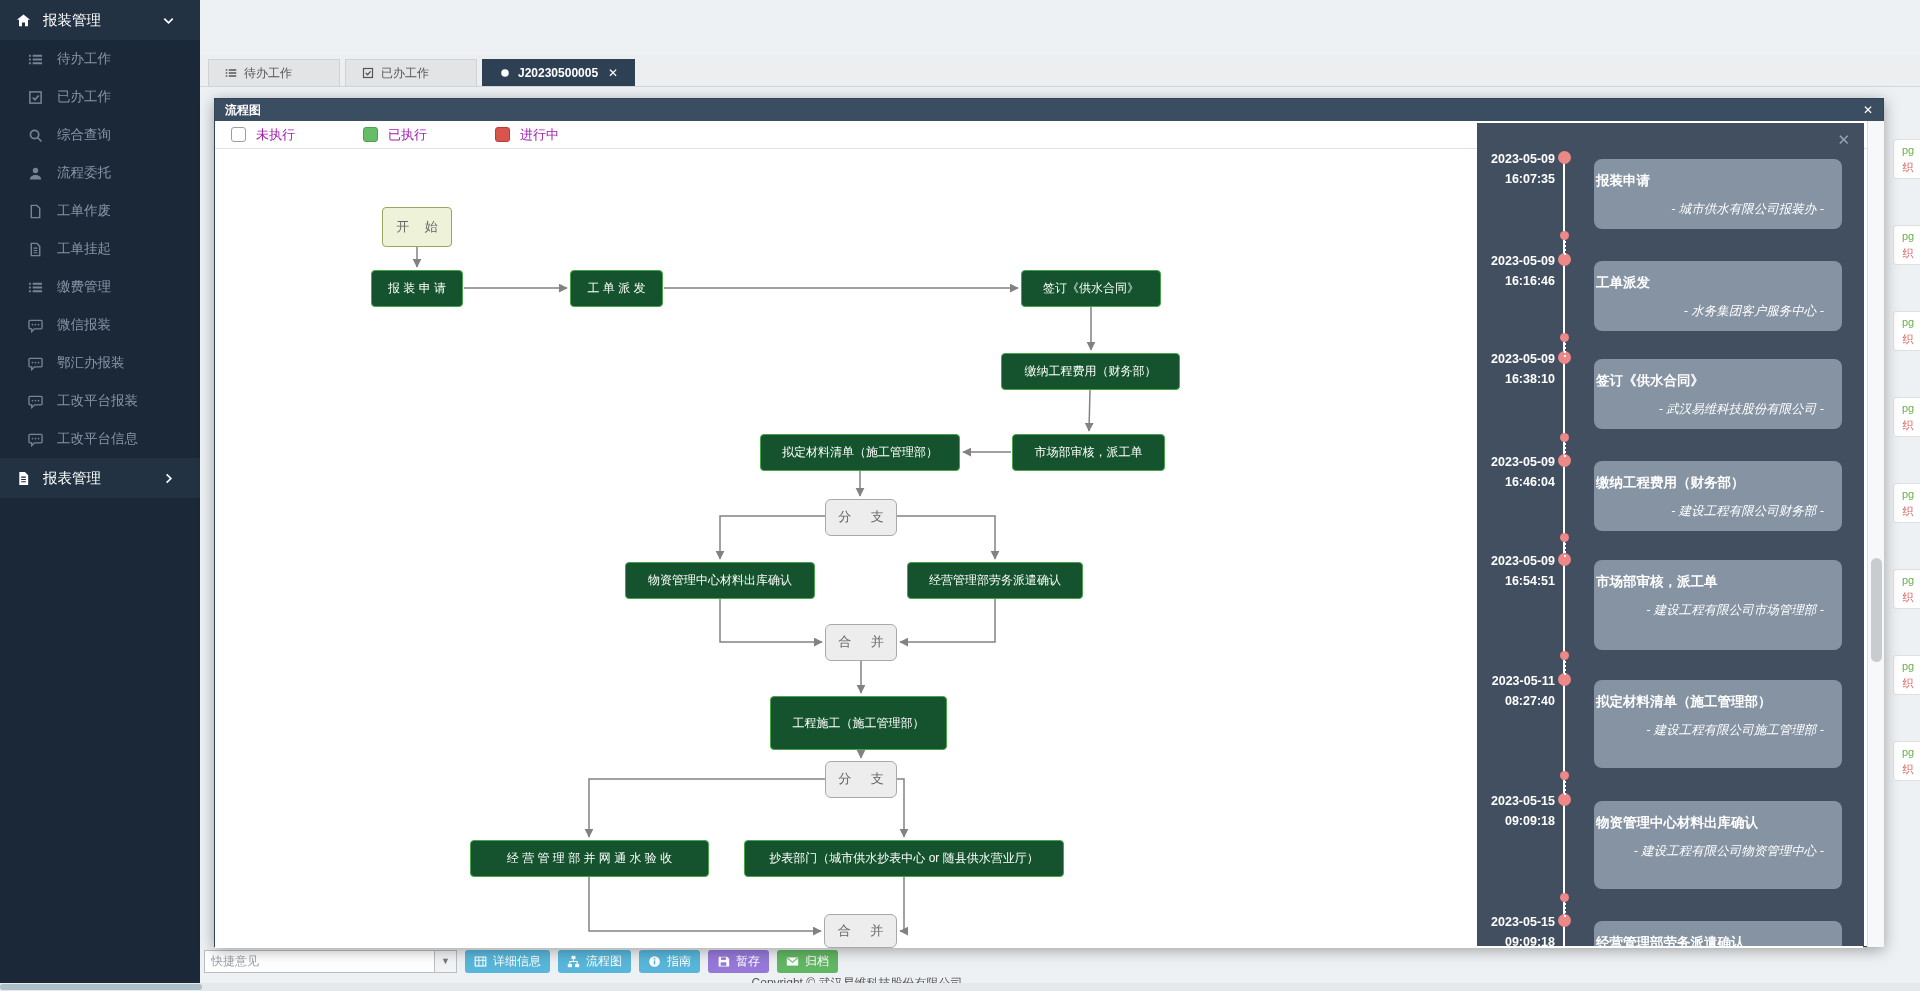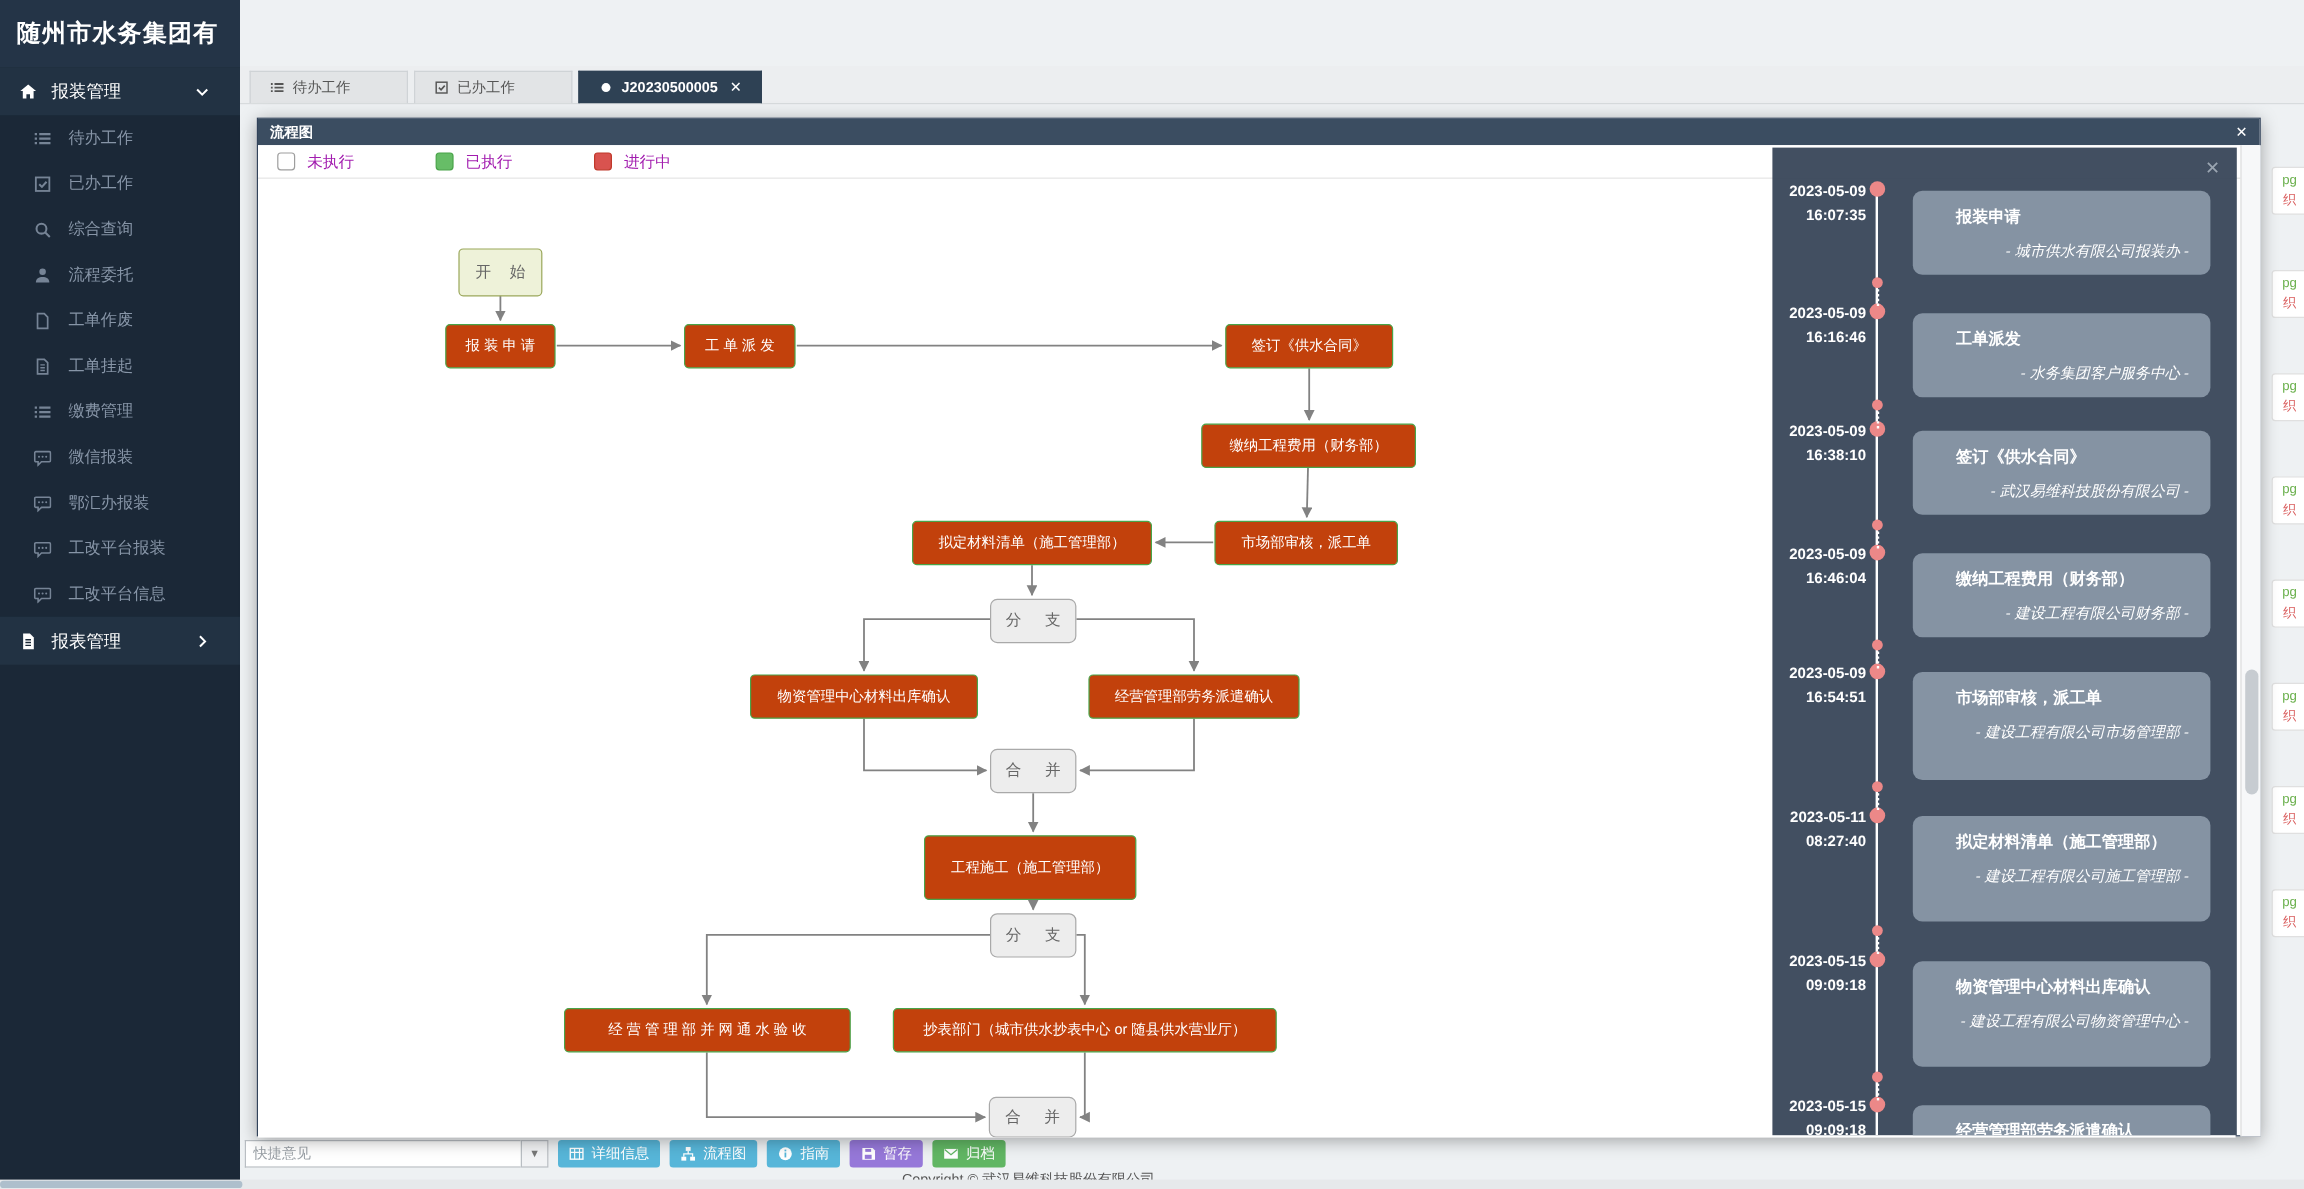--- a/index.html
+++ b/index.html
@@ -48,34 +48,34 @@
   #modal-title { font-size:12px; font-weight:bold; }
   #modal-close { margin-left:auto; font-size:12px; font-weight:bold; cursor:pointer; color:#fff; }
   #legend { height:28px; background:#fff; border-bottom:1px solid #e2e2e2; display:flex; align-items:center; padding-left:16px; }
   .lg-item { display:flex; align-items:center; margin-right:68px; font-size:13px; color:#a21caf; }
   .lg-box { width:15px; height:15px; border-radius:3px; margin-right:10px; border:1px solid #999; }
 
   #diagram { position:relative; width:1648px; height:799px; overflow:hidden; background:#fff; }
   #edges { position:absolute; left:0; top:0; }
   .node { position:absolute; display:flex; align-items:center; justify-content:center; 
     font-size:12px; border-radius:4px; line-height:1.25; padding:2px 4px; }
-  .node.step { background:#c2410c; border:1px solid #49a449; color:#fff; }
+  .node.step { background:#14532d; border:1px solid #49a449; color:#fff; }
   .node.start { background:#eef2d9; border:1px solid #9aa75a; color:#666; letter-spacing:6px; font-size:13px; padding-left:10px;}
   .node.gateway { background:#ededed; border:1px solid #a9a9a9; color:#666; letter-spacing:8px; font-size:13px; border-radius:6px; padding-left:12px;}
 
   
   #timeline { position:absolute; left:1262px; top:24px; width:387px; height:823px;
     background:rgba(56,70,88,.95); overflow:hidden; z-index:20; }
   #tl-close { position:absolute; right:14px; top:8px; color:#9aa5b1; font-size:15px; font-weight:bold; cursor:pointer; }
   #tl-line { position:absolute; left:86px; top:30px; width:2px; bottom:0; background:#fff; }
   .tl-dot { position:absolute; left:81px; width:13px; height:13px; border-radius:50%; background:#ec8888; }
   .tl-dot.small { width:9px; height:9px; left:83px; }
   .tl-dash { position:absolute; left:86.5px; width:0; height:14px; border-left:2px dotted #fff; }
   .tl-date { position:absolute; left:0; width:78px; text-align:right; color:#fff; font-size:12.5px; font-weight:bold; line-height:20px; }
-  .tl-card { position:absolute; left:117px; width:248px; background:#8593a3; border-radius:8px; padding:13px 18px 10px 36px; color:#fff; }
+  .tl-card { position:absolute; left:117px; width:248px; background:#8593a3; border-radius:8px; padding:13px 18px 10px 2px; color:#fff; }
   .tl-card .t { font-size:13.5px; font-weight:bold; margin-bottom:10px; }
   .tl-card .o { font-size:12.5px; font-style:italic; text-align:right; line-height:19px; }
 
   
   #mscroll { position:absolute; left:1652px; top:22px; width:17px; height:826px; background:#f7f8f9; border-left:1px solid #ddd; }
   #mthumb { position:absolute; left:3px; top:437px; width:11px; height:104px; background:#c7ccd1; border-radius:6px; }
 
   
   #actionbar { position:absolute; left:0; top:860px; width:1720px; height:28px; background:#eef1f3;
     display:flex; align-items:center; padding-left:4px; }
@@ -101,21 +101,20 @@
   
   #hscroll { position:absolute; left:0; top:983px; width:1920px; height:8px; background:#e6e9eb; z-index:50; }
   #hthumb { position:absolute; left:0; top:1px; width:202px; height:6px; background:#aebfcc; border-radius:3px; }
 </style>
 </head>
 <body>
 
 <div id="app">
 
   <div id="sidebar">
-    <div id="logo">随州市水务集团有</div>
     <div id="sidebar-menu">
         <div class="sect">
           <span class="icon ">
             <svg viewBox="0 0 16 16" fill="currentColor">
               <path d="M8 1.5l7 5.8h-2.2V14H9.6v-3.8H6.4V14H3.2V7.3H1z"></path>
             </svg>
           </span>
           <span>报装管理</span>
           <span class="spacer"></span>
           <span class="icon ">

